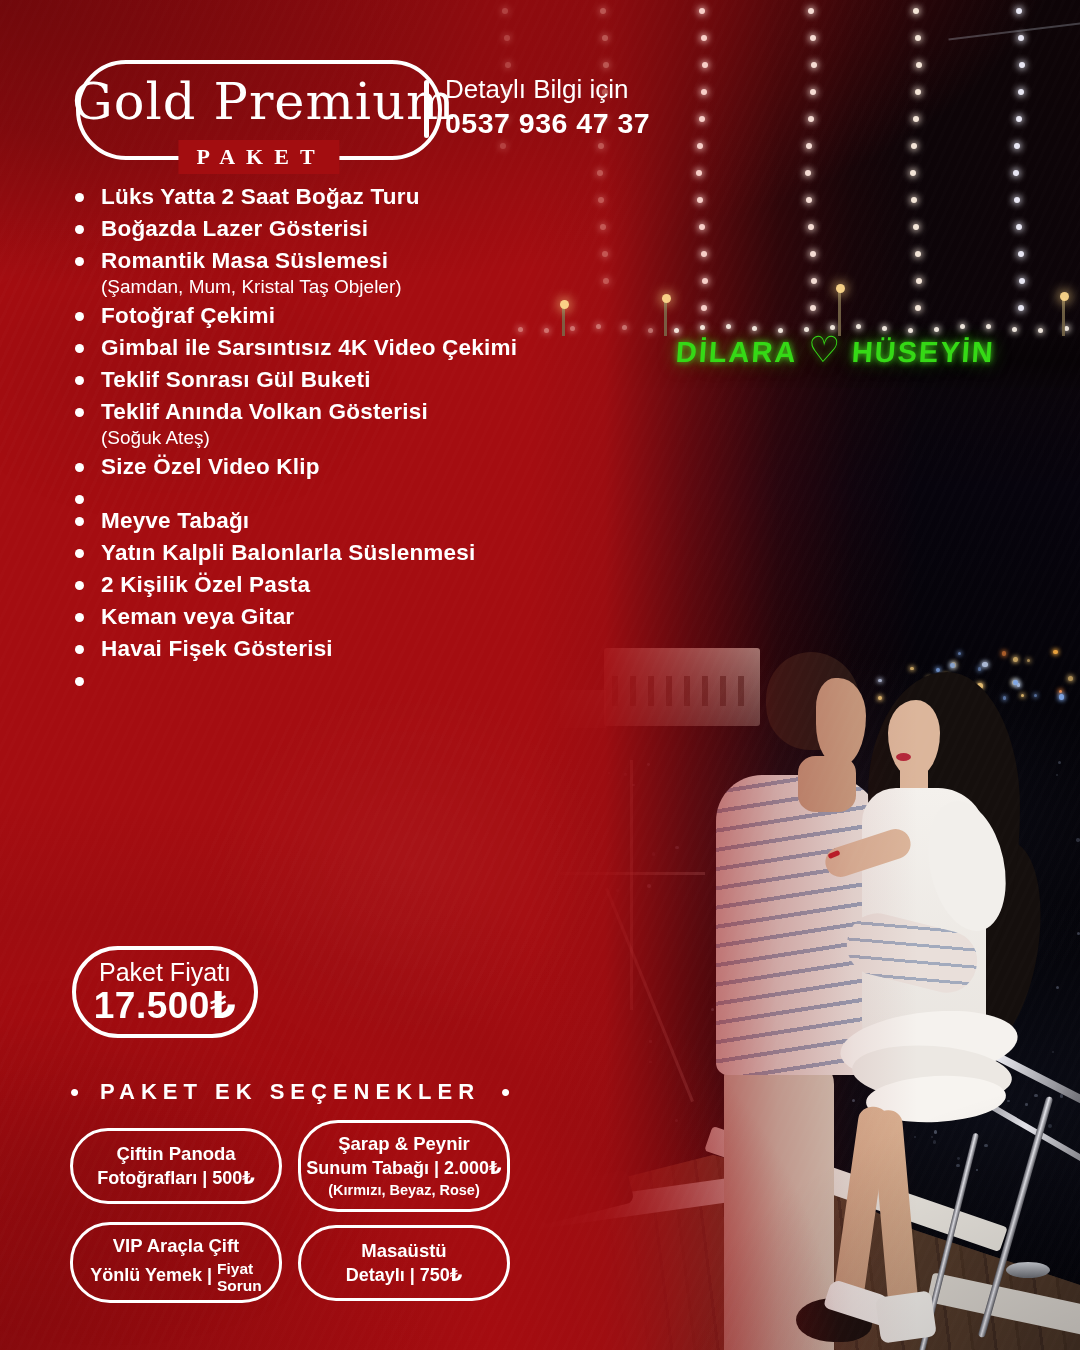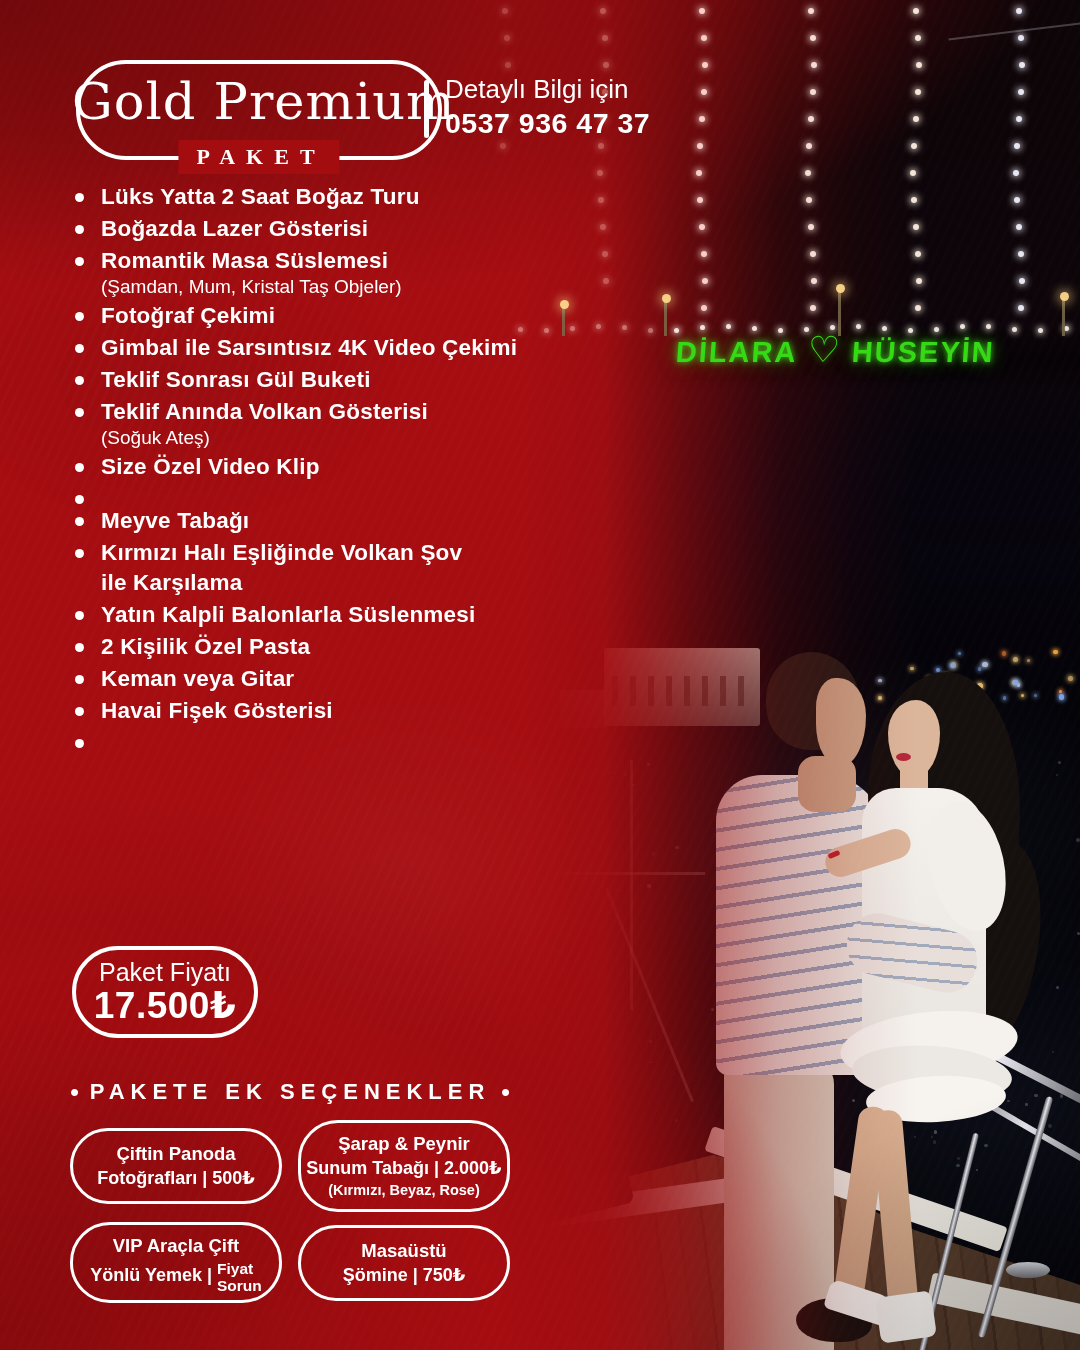--- a/index.html
+++ b/index.html
@@ -516,27 +516,20 @@
         </li>
         <li class="feat">
           <span class="bullet"></span>
           <div>
             <div class="fmain">Meyve Tabağı</div>
           </div>
         </li>
         <li class="feat">
           <span class="bullet"></span>
           <div>
-            <div class="fmain">Kırmızı Halı Eşliğinde Volkan Şov</div>
-            <div class="fmain">ile Karşılama</div>
-          </div>
-        </li>
-        <li class="feat">
-          <span class="bullet"></span>
-          <div>
             <div class="fmain">Yatın Kalpli Balonlarla Süslenmesi</div>
           </div>
         </li>
         <li class="feat">
           <span class="bullet"></span>
           <div>
             <div class="fmain">2 Kişilik Özel Pasta</div>
           </div>
         </li>
         <li class="feat">
@@ -556,21 +549,21 @@
         </li>
       </ul>
 
     <div class="price-pill">
       <div class="price-label">Paket Fiyatı</div>
       <div class="price-value">17.500₺</div>
     </div>
 
     <div class="extras-heading">
       <span class="dot">•</span>
-      <span class="heading-text">PAKETE EK SEÇENEKLER</span>
+      <span class="heading-text">PAKET EK SEÇENEKLER</span>
       <span class="dot">•</span>
     </div>
 
     <div class="options" id="options">
         <div class="pill">
           <div class="p1">Çiftin Panoda</div>
           <div class="p2">
             <span class="p2a">Fotoğrafları |</span>
             <span class="p2b">500₺</span>
           </div>
@@ -589,19 +582,19 @@
             <span class="p2a">Yönlü Yemek |</span>
             <span class="pstack">
               <span>Fiyat</span>
               <span>Sorun</span>
             </span>
           </div>
         </div>
         <div class="pill">
           <div class="p1">Masaüstü</div>
           <div class="p2">
-            <span class="p2a">Şömine |</span>
+            <span class="p2a">Detaylı |</span>
             <span class="p2b">750₺</span>
           </div>
         </div>
       </div>
   </div>
 </div>
 
 </body></html>

